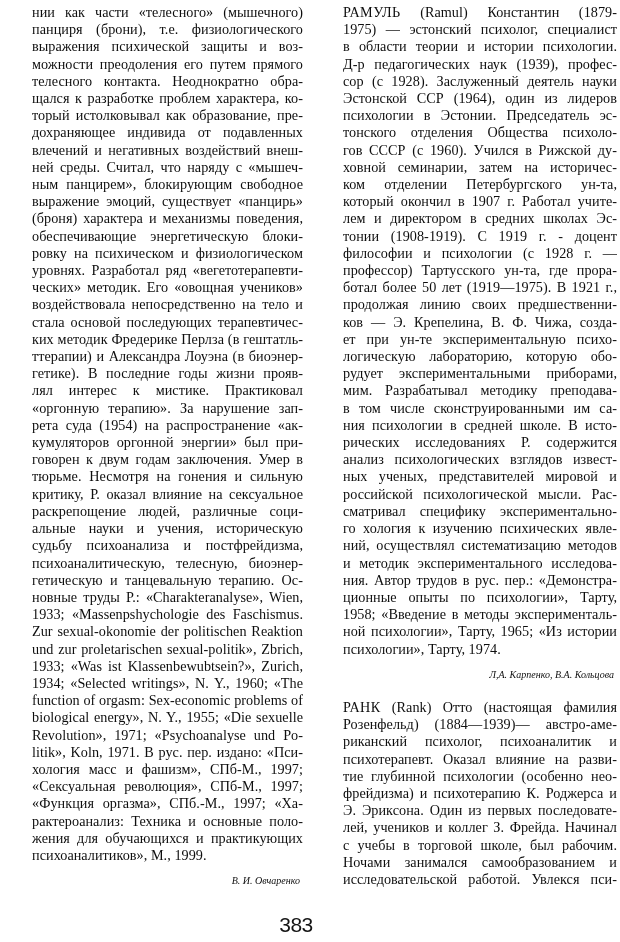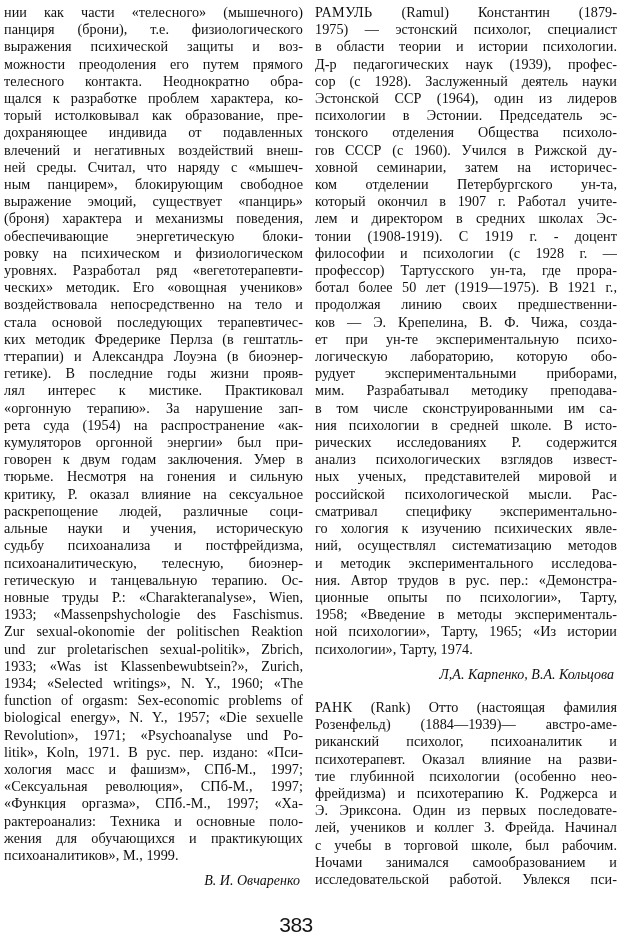--- a/index.html
+++ b/index.html
@@ -13,34 +13,34 @@
   }
   .page {
     position: absolute;
     inset: 0;
     padding: 4px 3px 0 4px;
     box-sizing: border-box;
     display: grid;
     grid-template-columns: 299px 1fr;
     column-gap: 12px;
   }
-  .col { min-width: 0; }
+  .col { min-width: 0; margin-left: 28px; }
   .line {
     font-size: 14.2px;
     line-height: 17.2px;
     text-align: justify;
     text-align-last: justify;
     letter-spacing: 0.05px;
     white-space: nowrap;
   }
   .line.flush { text-align-last: left; }
   .headword { font-weight: normal; letter-spacing: 0.4px; }
   .signature {
     font-style: italic;
-    font-size: 14px;
+    font-size: 10px;
     line-height: 17.2px;
     text-align: right;
     margin: 8px 3px 16px 0;
   }
   .page-number {
     position: absolute;
     left: 0; right: 0;
     bottom: 5px;
     text-align: center;
     transform: translateX(-14px);
@@ -90,21 +90,21 @@
         <div class="line">судьбу психоанализа и постфрейдизма,</div>
         <div class="line">психоаналитическую, телесную, биоэнер-</div>
         <div class="line">гетическую и танцевальную терапию. Ос-</div>
         <div class="line">новные труды Р.: «Charakteranalyse», Wien,</div>
         <div class="line">1933; «Massenpshychologie des Faschismus.</div>
         <div class="line">Zur sexual-okonomie der politischen Reaktion</div>
         <div class="line">und zur proletarischen sexual-politik», Zbrich,</div>
         <div class="line">1933; «Was ist Klassenbewubtsein?», Zurich,</div>
         <div class="line">1934; «Selected writings», N. Y., 1960; «The</div>
         <div class="line">function of orgasm: Sex-economic problems of</div>
-        <div class="line">biological energy», N. Y., 1957; «Die sexuelle</div>
+        <div class="line">biological energy», N. Y., 1955; «Die sexuelle</div>
         <div class="line">Revolution», 1971; «Psychoanalyse und Po-</div>
         <div class="line">litik», Koln, 1971. В рус. пер. издано: «Пси-</div>
         <div class="line">хология масс и фашизм», СПб-М., 1997;</div>
         <div class="line">«Сексуальная революция», СПб-М., 1997;</div>
         <div class="line">«Функция оргазма», СПб.-М., 1997; «Ха-</div>
         <div class="line">рактероанализ: Техника и основные поло-</div>
         <div class="line">жения для обучающихся и практикующих</div>
         <div class="line flush">психоаналитиков», М., 1999.</div>
       </div>
       <div class="signature">В. И. Овчаренко</div>

